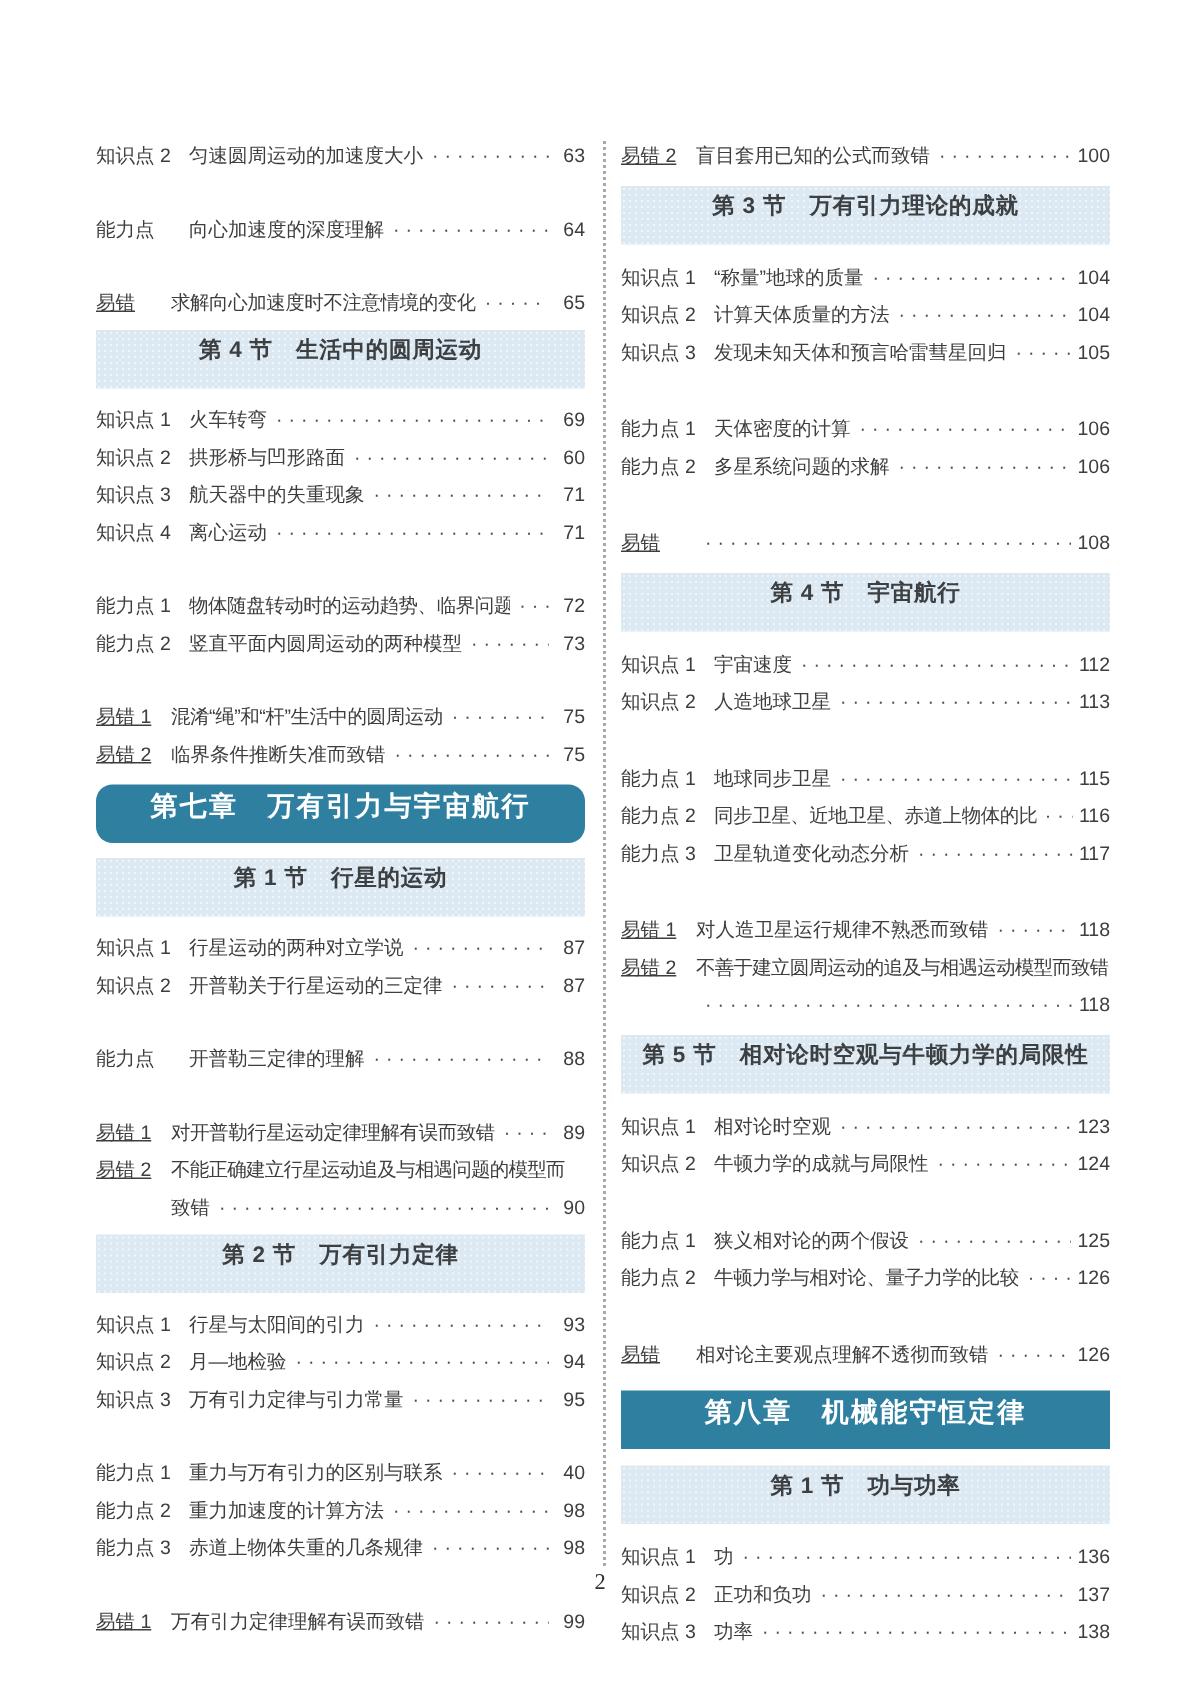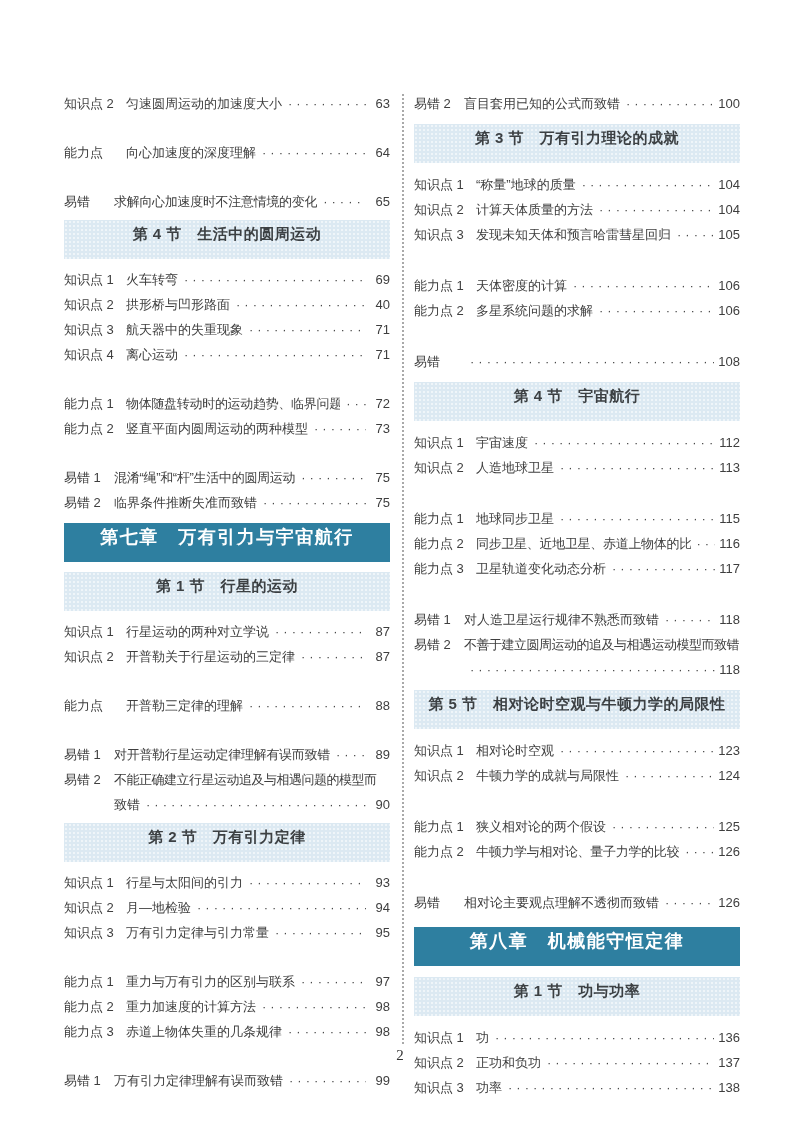--- a/index.html
+++ b/index.html
@@ -23,21 +23,21 @@
 
   .group { }
   .col-left  .group + .group { margin-top:24px; }
   .col-right .group + .group { margin-top:26px; }
 
   .entry {
     display:flex; align-items:baseline;
     line-height:25px; font-size:13px; color:#3e3e3e;
   }
   .lbl { flex:none; width:62px; white-space:nowrap; }
-  .lbl.short { width:50px; }
+  .lbl.short { width:50px;text-decoration:underline; }
   .ttl { flex:0 1 auto; min-width:0; white-space:nowrap; overflow:hidden; }
   .dots { flex:1 1 20px; min-width:0; overflow:hidden; white-space:nowrap; margin:0 4px 0 6px; color:#4a4a4a; }
   .dots::after {
     content:"····························································································";
     letter-spacing:4px; font-size:13px;
   }
   .pg { flex:none; min-width:20px; text-align:right; }
 
   .band {
     height:39px; line-height:28px; text-align:center; font-weight:bold;
@@ -46,21 +46,21 @@
   .section-band {
     background-color:#dce9f2;
     background-image:radial-gradient(rgba(255,255,255,0.55) 0.8px, transparent 0.9px);
     background-size:4px 4px;
     color:#3c4043; font-size:15px; letter-spacing:0.5px;
   }
   .chapter-band {
     background:#2e7fa0; color:#ffffff; font-size:18px; letter-spacing:1.5px;
   }
   .col-left  .section-band { margin:6px 0 8px; }
-  .col-left  .chapter-band { margin:8px 0 10px; }
+  .col-left  .chapter-band { margin:8px 0 10px;border-radius:11px; }
   .col-right .section-band { margin:8px 0 9px; }
   .col-right .chapter-band { margin:12px 0 11px; }
 
   .page-num {
     position:absolute; left:0; right:0; top:1031px; text-align:center;
     font-family:"Liberation Serif","DejaVu Serif",serif;
     font-size:15px; color:#333333;
   }
 </style>
 </head>
@@ -97,21 +97,21 @@
         <div class="entry">
           <span class="lbl">知识点 1</span>
           <span class="ttl">火车转弯</span>
           <span class="dots"></span>
           <span class="pg">69</span>
         </div>
         <div class="entry">
           <span class="lbl">知识点 2</span>
           <span class="ttl">拱形桥与凹形路面</span>
           <span class="dots"></span>
-          <span class="pg">40</span>
+          <span class="pg">60</span>
         </div>
         <div class="entry">
           <span class="lbl">知识点 3</span>
           <span class="ttl">航天器中的失重现象</span>
           <span class="dots"></span>
           <span class="pg">71</span>
         </div>
         <div class="entry">
           <span class="lbl">知识点 4</span>
           <span class="ttl">离心运动</span>
@@ -208,21 +208,21 @@
           <span class="ttl">万有引力定律与引力常量</span>
           <span class="dots"></span>
           <span class="pg">95</span>
         </div>
       </div>
       <div class="group">
         <div class="entry">
           <span class="lbl">能力点 1</span>
           <span class="ttl">重力与万有引力的区别与联系</span>
           <span class="dots"></span>
-          <span class="pg">97</span>
+          <span class="pg">40</span>
         </div>
         <div class="entry">
           <span class="lbl">能力点 2</span>
           <span class="ttl">重力加速度的计算方法</span>
           <span class="dots"></span>
           <span class="pg">98</span>
         </div>
         <div class="entry">
           <span class="lbl">能力点 3</span>
           <span class="ttl">赤道上物体失重的几条规律</span>

